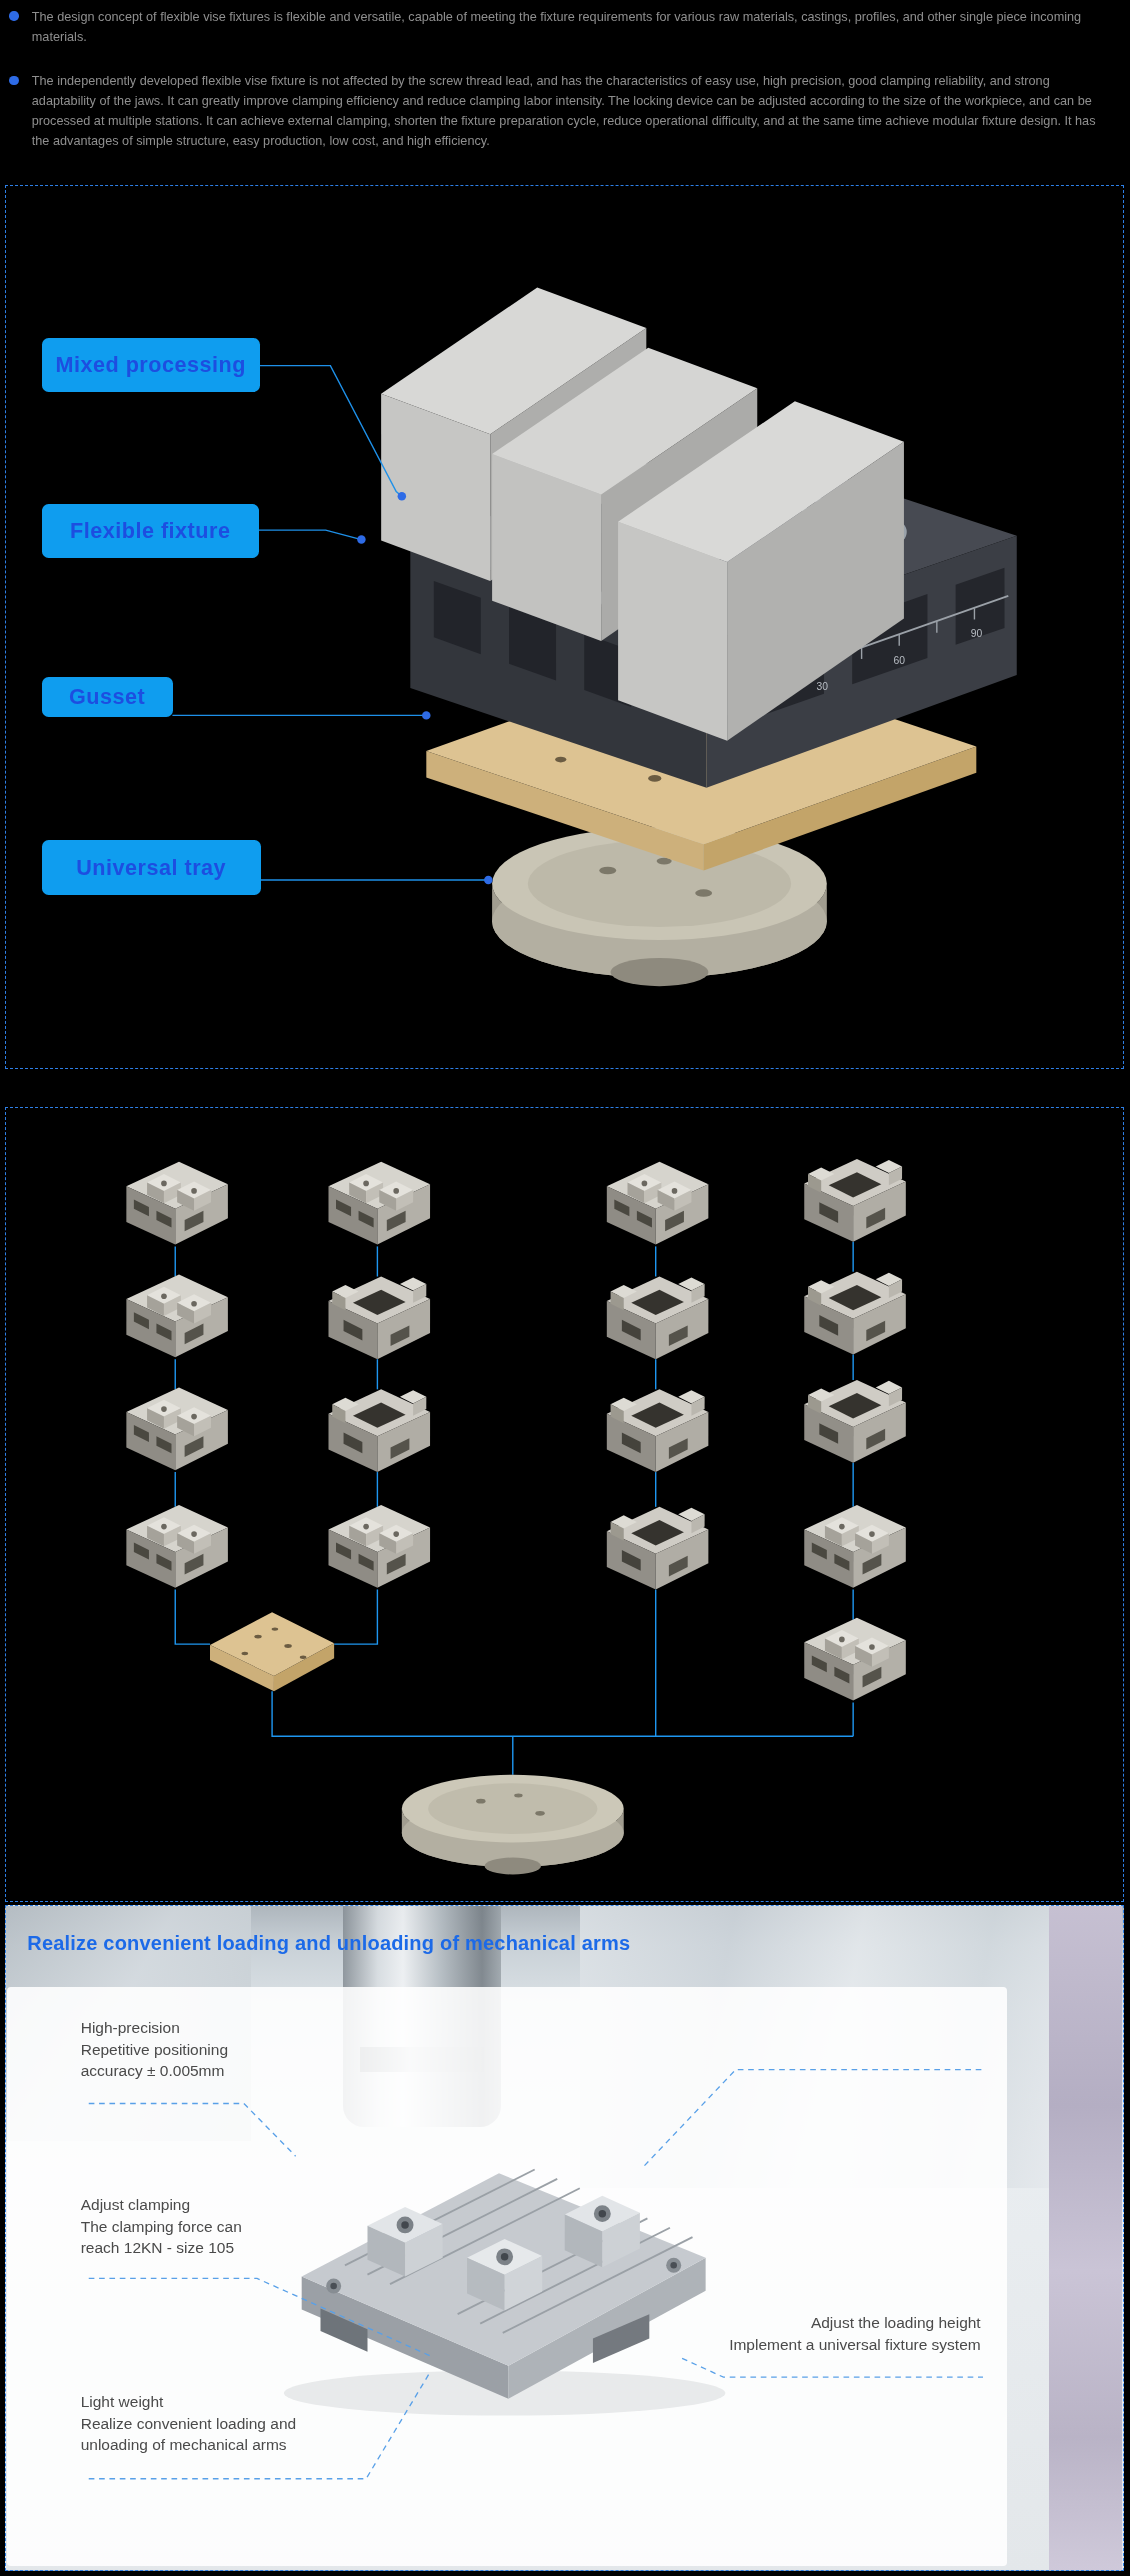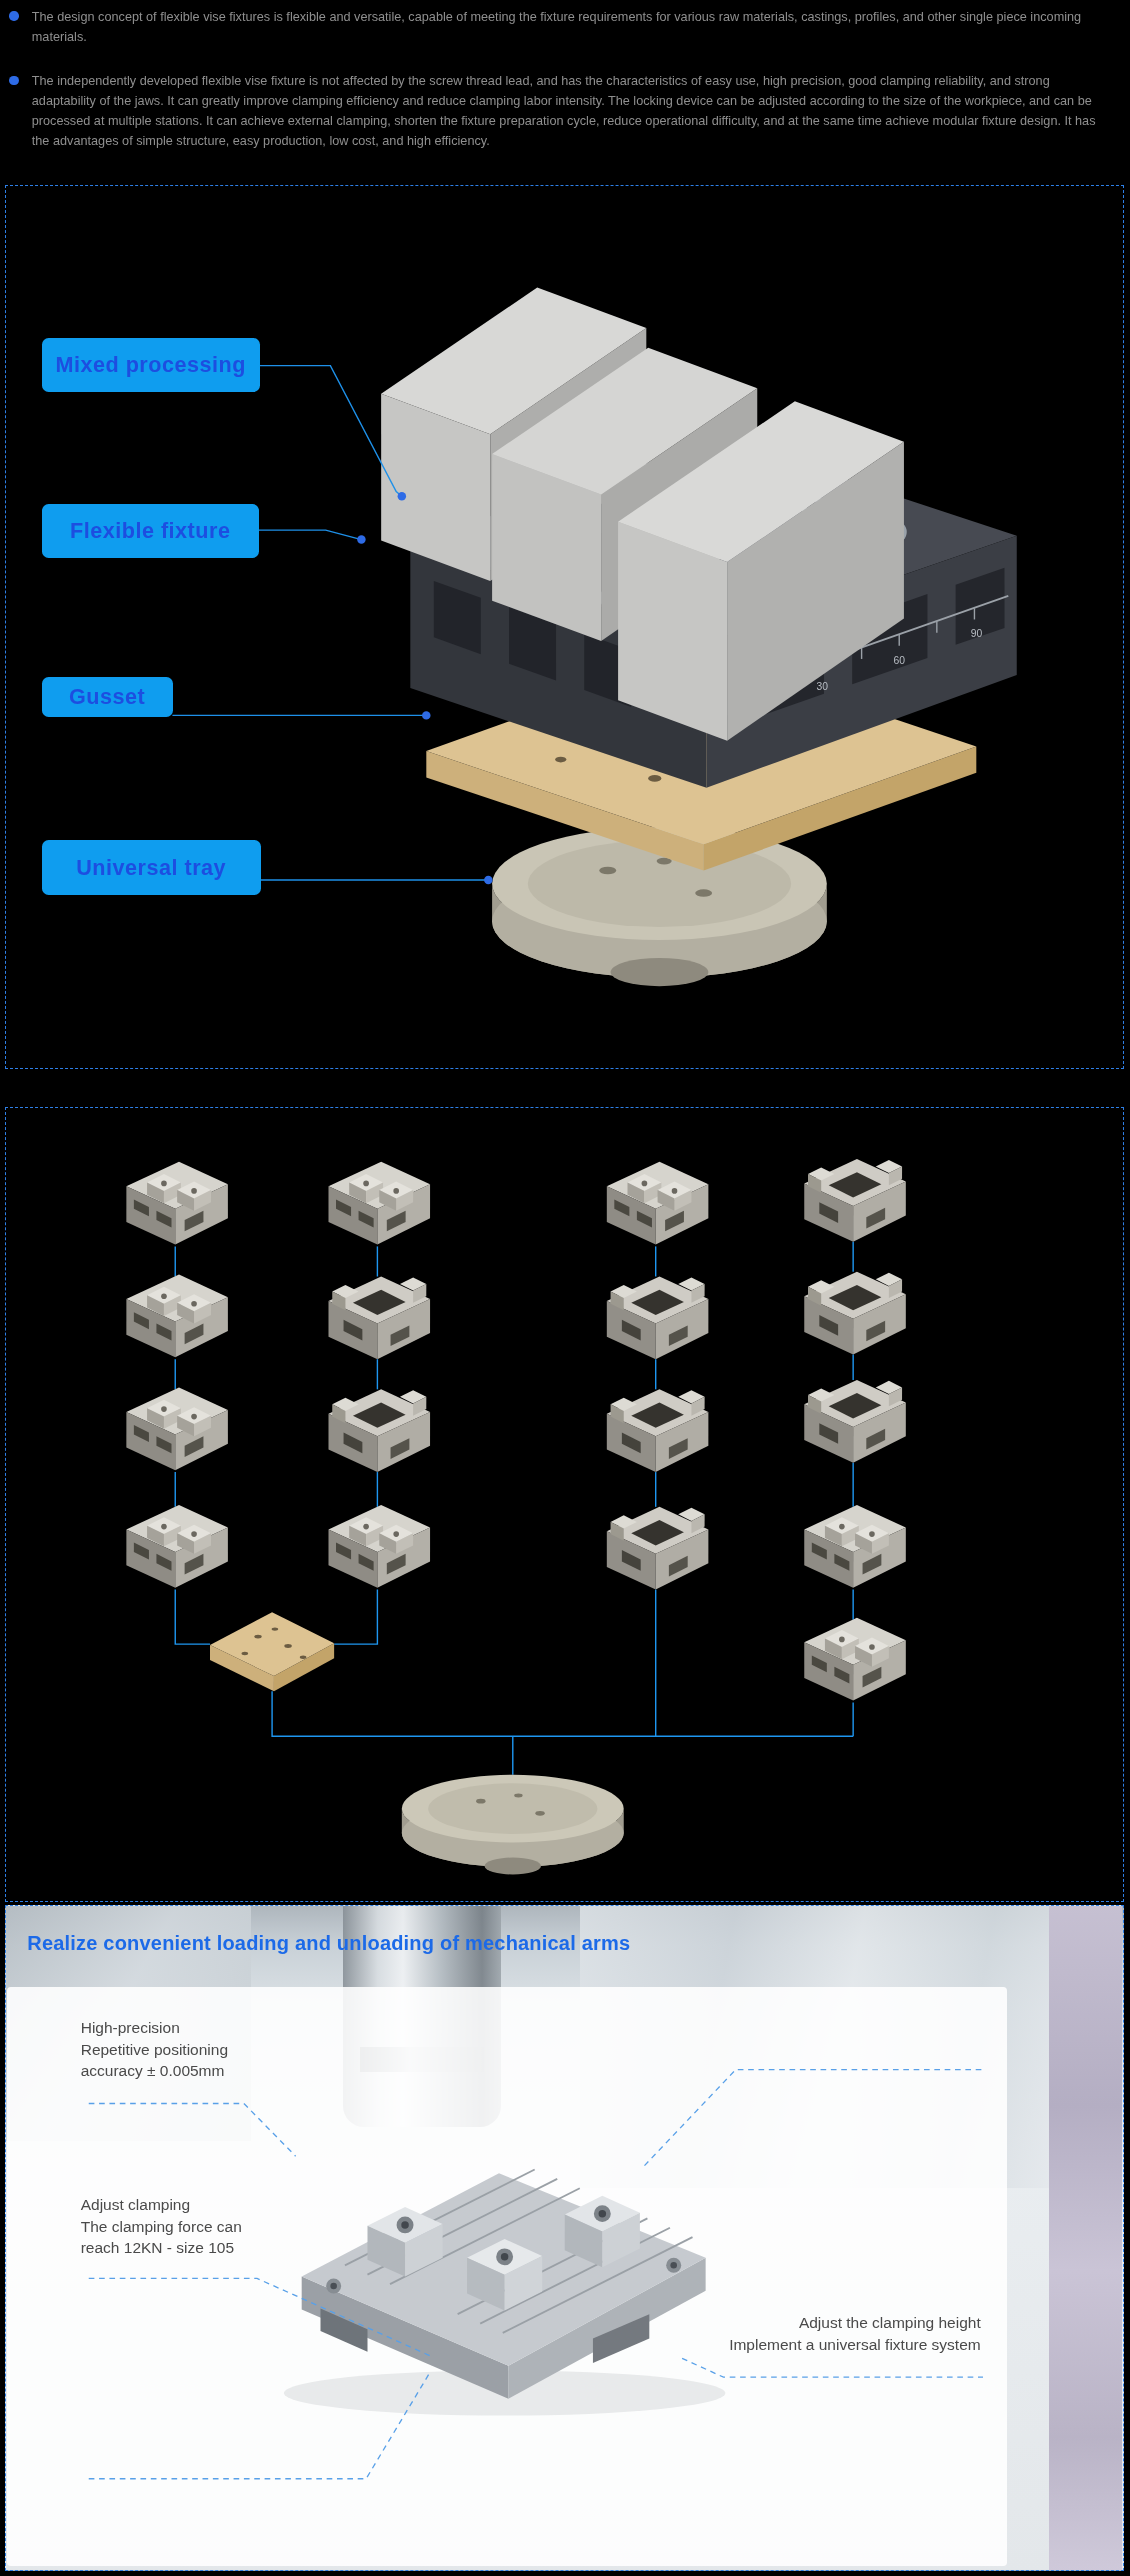--- a/index.html
+++ b/index.html
@@ -342,17 +342,22 @@
     <span>High-precision</span>
     <span>Repetitive positioning</span>
     <span>accuracy ± 0.005mm</span>
   </div>
   <div class="anno anno-stable">
     <span>Adjust clamping</span>
     <span>The clamping force can</span>
     <span>reach 12KN - size 105</span>
   </div>
   <div class="anno right anno-adjust">
-    <span>Adjust the clamping height</span>
+    <span>Adjust the loading height</span>
     <span>Implement a universal fixture system</span>
   </div>
+  <div class="anno anno-light">
+    <span>Light weight</span>
+    <span>Realize convenient loading and</span>
+    <span>unloading of mechanical arms</span>
+  </div>
 </section>
 
 
 </body></html>

